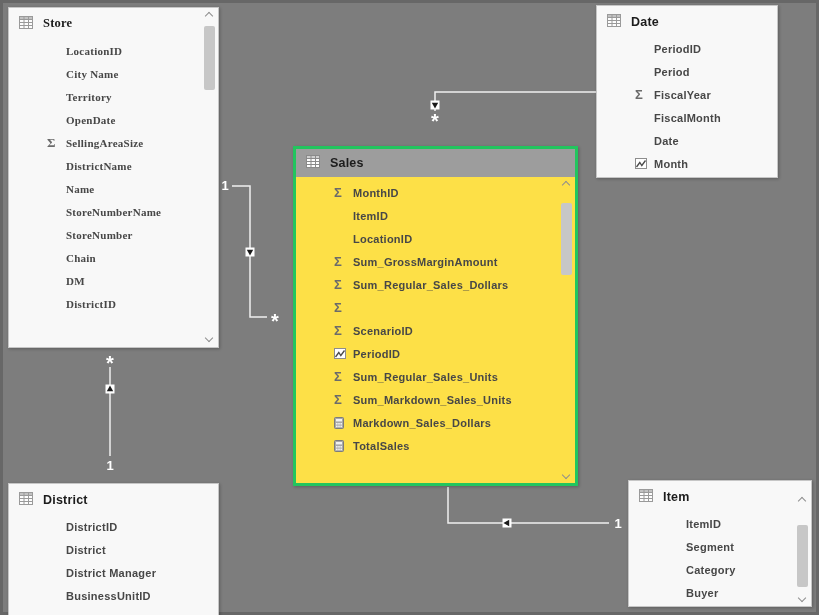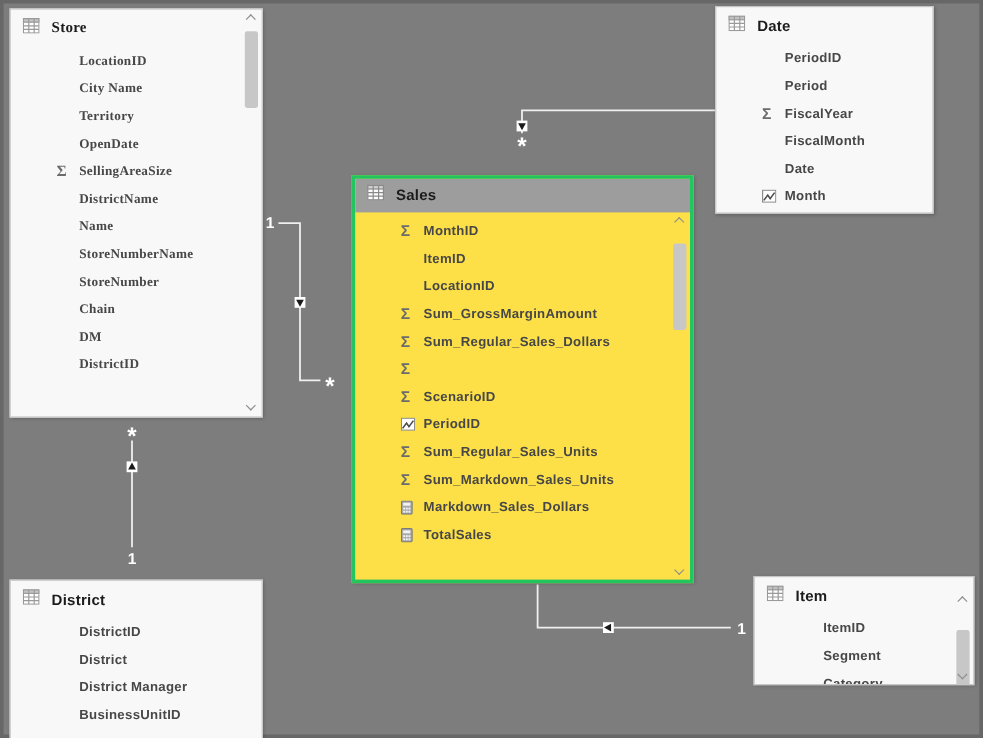--- a/index.html
+++ b/index.html
@@ -23,21 +23,21 @@
   .selected .t-body { padding-top:4px; }
   .f-row { display:flex; align-items:center; height:23px; padding-left:38px; }
   .f-icon { width:19px; flex:0 0 19px; display:inline-flex; align-items:center; color:#6b6b6b;
             font-size:13px; font-weight:bold; line-height:1; }
   .f-label { font-size:11px; font-weight:bold; color:#474747; letter-spacing:.25px; white-space:nowrap; }
   
   #t-store    { left:8px;   top:7px;   width:211px; height:341px;font-family:Liberation Serif, serif; }
   #t-date     { left:596px; top:5px;   width:182px; height:173px; }
   #t-sales    { left:293px; top:126px; width:285px; height:340px; }
   #t-district { left:8px;   top:483px; width:211px; height:150px; }
-  #t-item     { left:628px; top:480px; width:184px; height:91px; }
+  #t-item     { left:628px; top:480px; width:184px; height:127px; }
   
   .t-scroll { position:absolute; right:2px; width:13px; }
   .scroll-store { top:4px;  bottom:4px; }
   .scroll-sales { top:32px; bottom:3px; }
   .scroll-item  { top:16px; bottom:3px; }
   .thumb { position:absolute; left:1px; right:1px; background:#c7c7c7; border-radius:2px; }
   .scroll-store .thumb { top:14px; height:64px; }
   .scroll-sales .thumb { top:22px; height:72px; }
   .scroll-item  .thumb { top:28px; height:62px; }
   .chev { position:absolute; left:3px; width:7px; height:7px; }

